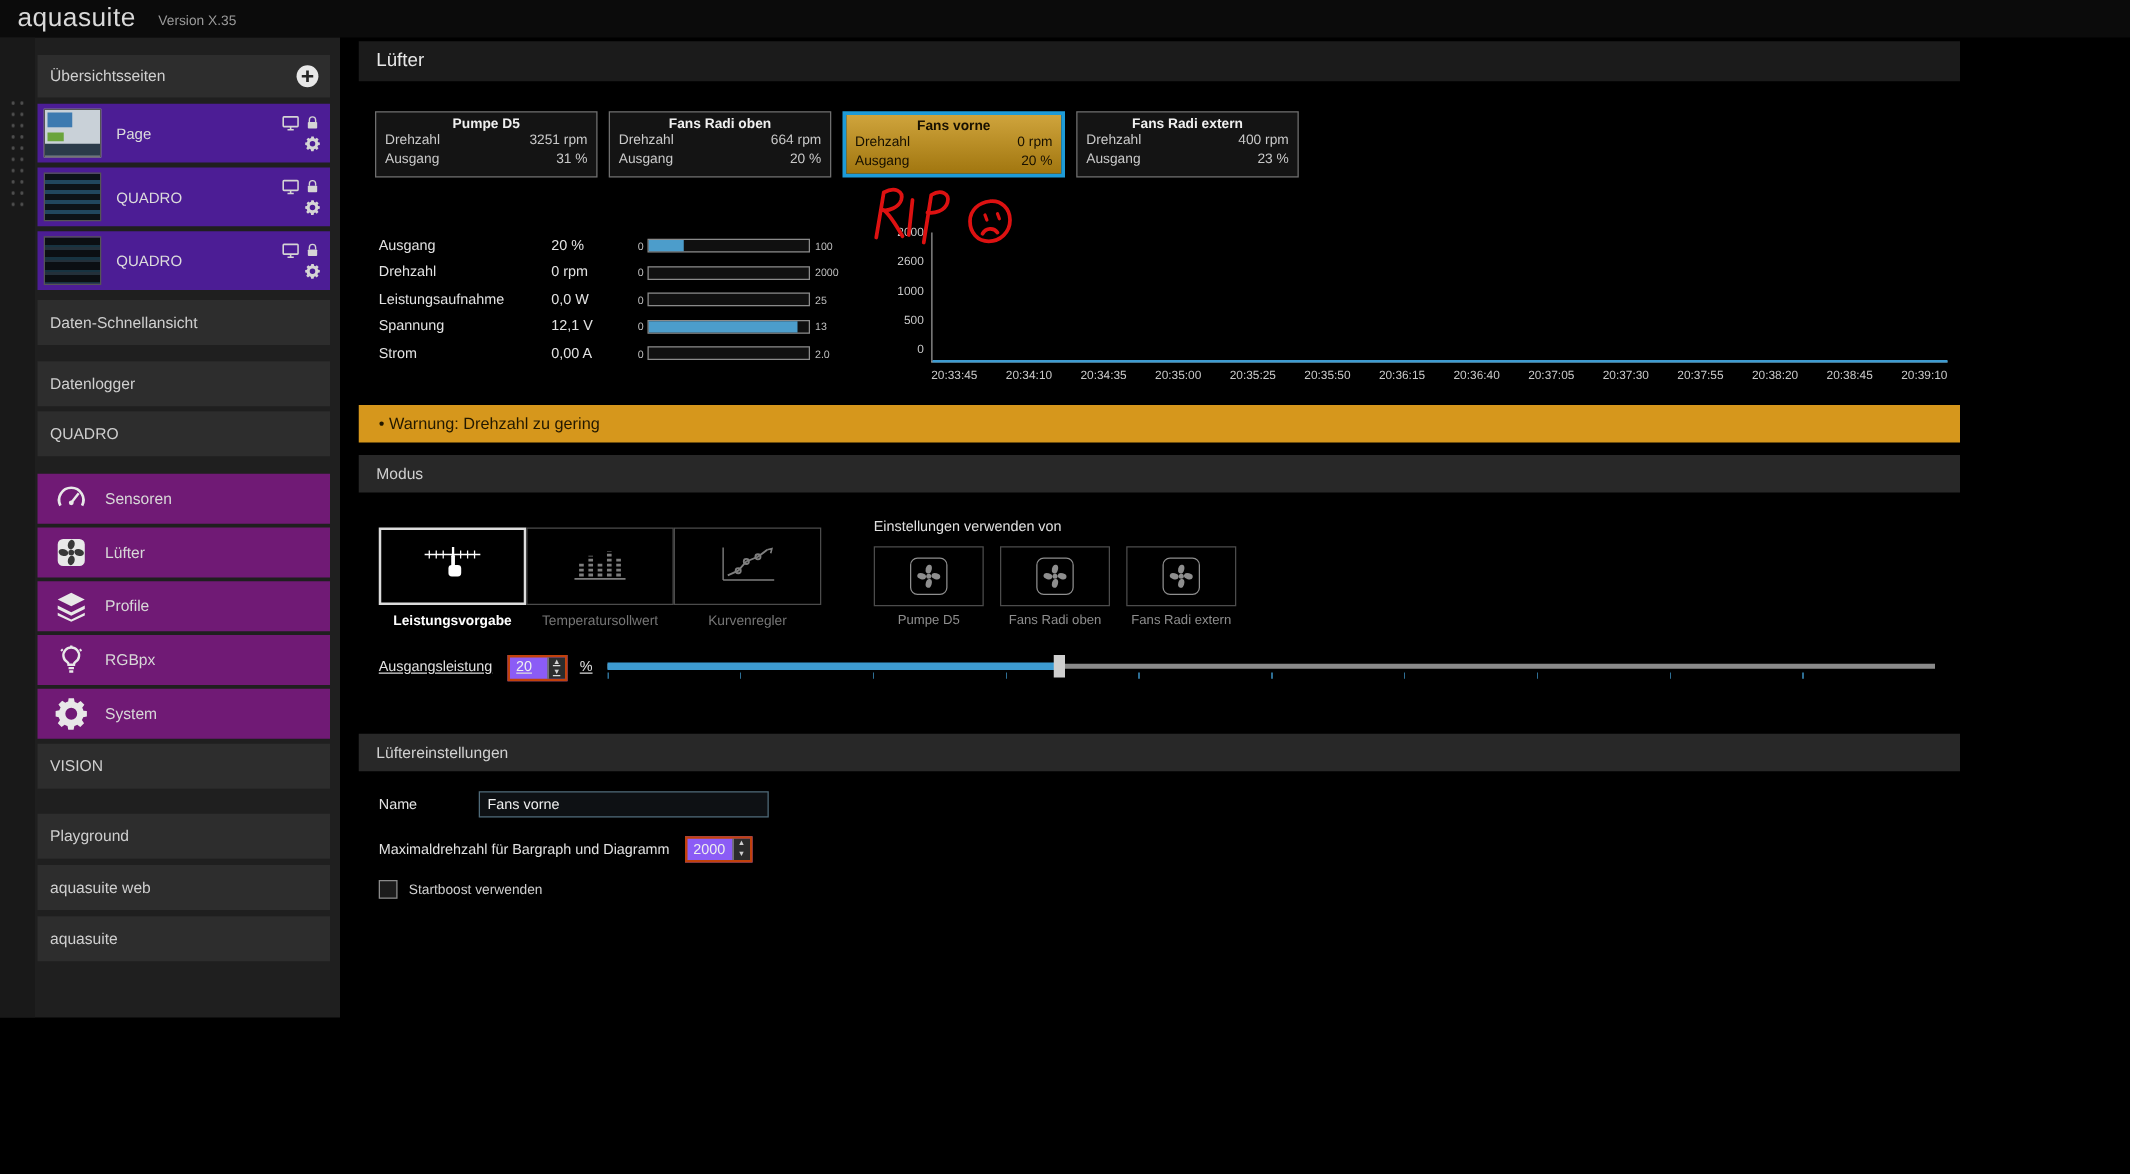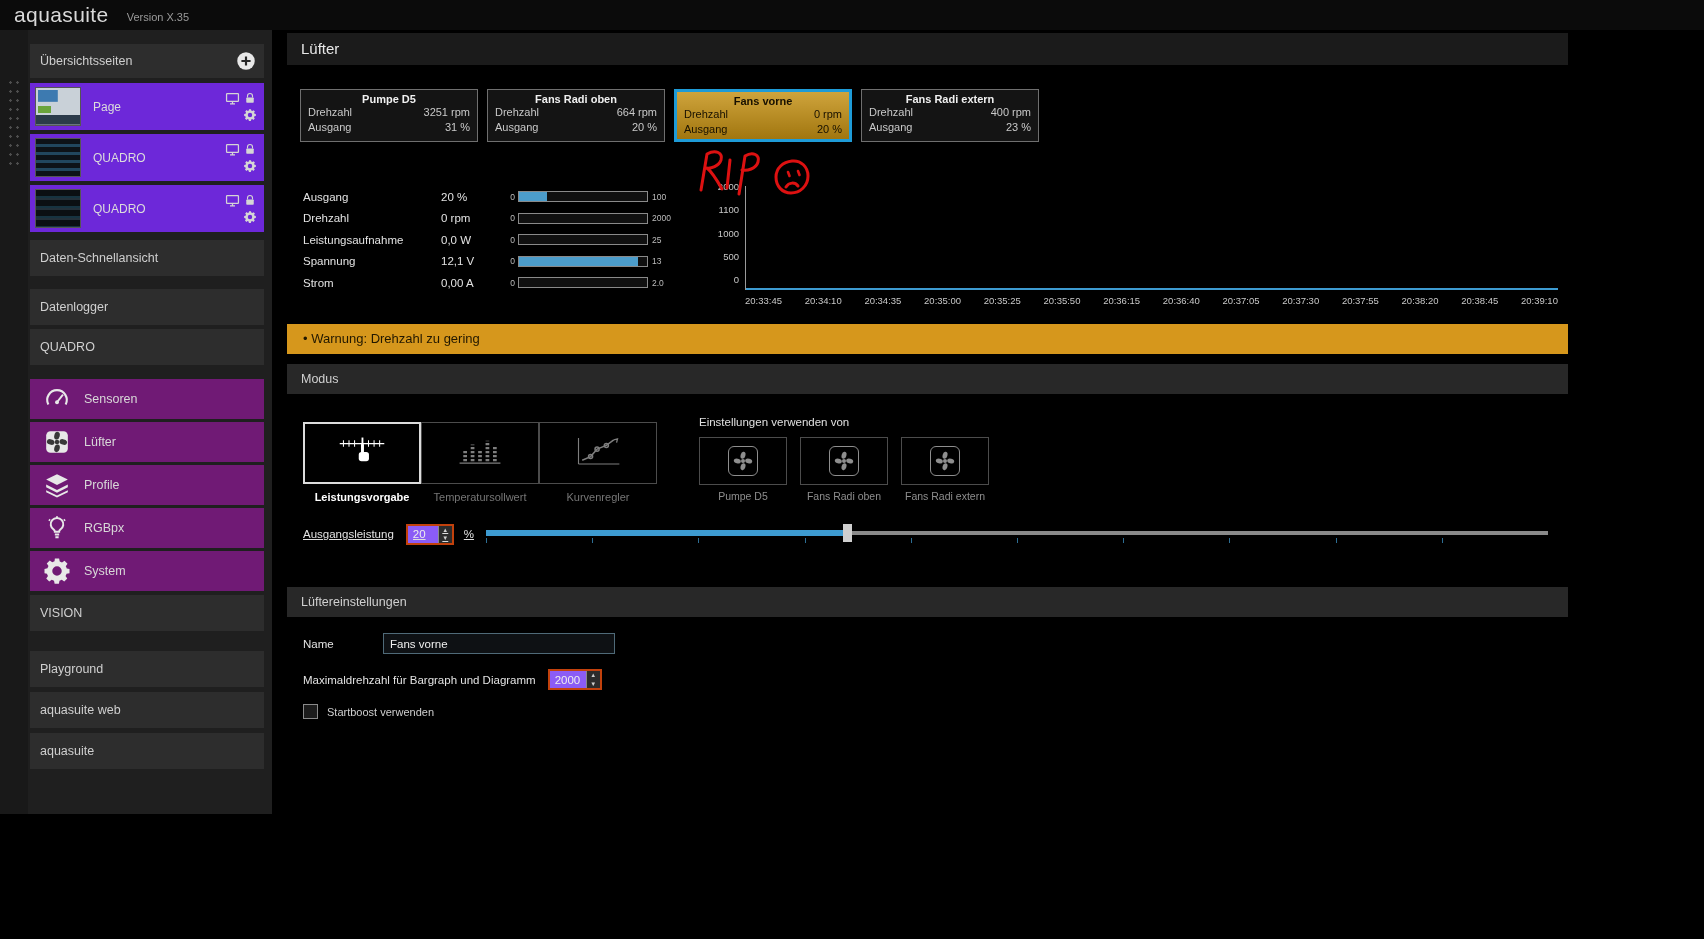--- a/index.html
+++ b/index.html
@@ -17,21 +17,21 @@
   .left-strip { position:absolute; left:0; top:0; width:28px; height:100%; background:#191919; }
   .dot-grid { position:absolute; left:7px; top:48px; width:16px; height:92px;
               background-image:radial-gradient(#4e4e4e 1px, transparent 1.3px);
               background-size:7px 9px; }
   .side-content { position:absolute; left:30px; top:14px; width:234px; }
   .side-header, .side-block { background:#2d2d2d; height:36px; display:flex; align-items:center;
               padding-left:10px; font-size:12.5px; color:#cfcfcf; }
   .side-header { justify-content:space-between; padding-right:8px; margin-bottom:5px; height:34px; }
   .plus-btn { width:20px; height:20px; cursor:pointer; }
   .plus-btn svg { width:20px; height:20px; }
-  .page-item { background:#6d28d9; height:47px; margin-bottom:4px; display:flex; align-items:center; }
+  .page-item { background:#4c1d95; height:47px; margin-bottom:4px; display:flex; align-items:center; }
   .thumb { width:46px; height:39px; margin-left:5px; border:1px solid #555; flex:none; }
   .thumb-page { background-color:#c9d1d8;
       background-image:linear-gradient(#3d7ab0 0 0),linear-gradient(#6aa43c 0 0),linear-gradient(#2b3b4a 0 0);
       background-size:45% 32%,30% 20%,100% 26%; background-position:2px 2px,2px 62%,0 100%;
       background-repeat:no-repeat; }
   .thumb-quadro1 { background:repeating-linear-gradient(180deg,#0d1318 0 5px,#21475e 5px 8px); }
   .thumb-quadro2 { background:repeating-linear-gradient(180deg,#0b0f13 0 6px,#173341 6px 8px, #23303a 8px 10px); }
   .page-label { font-size:12px; color:#dcdcdc; margin-left:12px; flex:1; }
   .page-icons { display:grid; grid-template-columns:19px 15px; grid-template-rows:17px 17px;
                 align-items:center; justify-items:center; margin-right:7px; }
@@ -419,21 +419,21 @@
           <span class="st-min">0</span>
           <div class="st-bar">
               <div class="st-fill" style="width: 0%;"></div>
             </div>
           <span class="st-max">2.0</span>
         </div>
       </div>
       <div class="chart">
         <div class="y-axis">
           <span>2000</span>
-          <span>1100</span>
+          <span>2600</span>
           <span>1000</span>
           <span>500</span>
           <span>0</span>
         </div>
         <div class="plot">
           <div class="flatline"></div>
         </div>
         <div class="x-axis">
           <span>20:33:45</span>
           <span>20:34:10</span>

